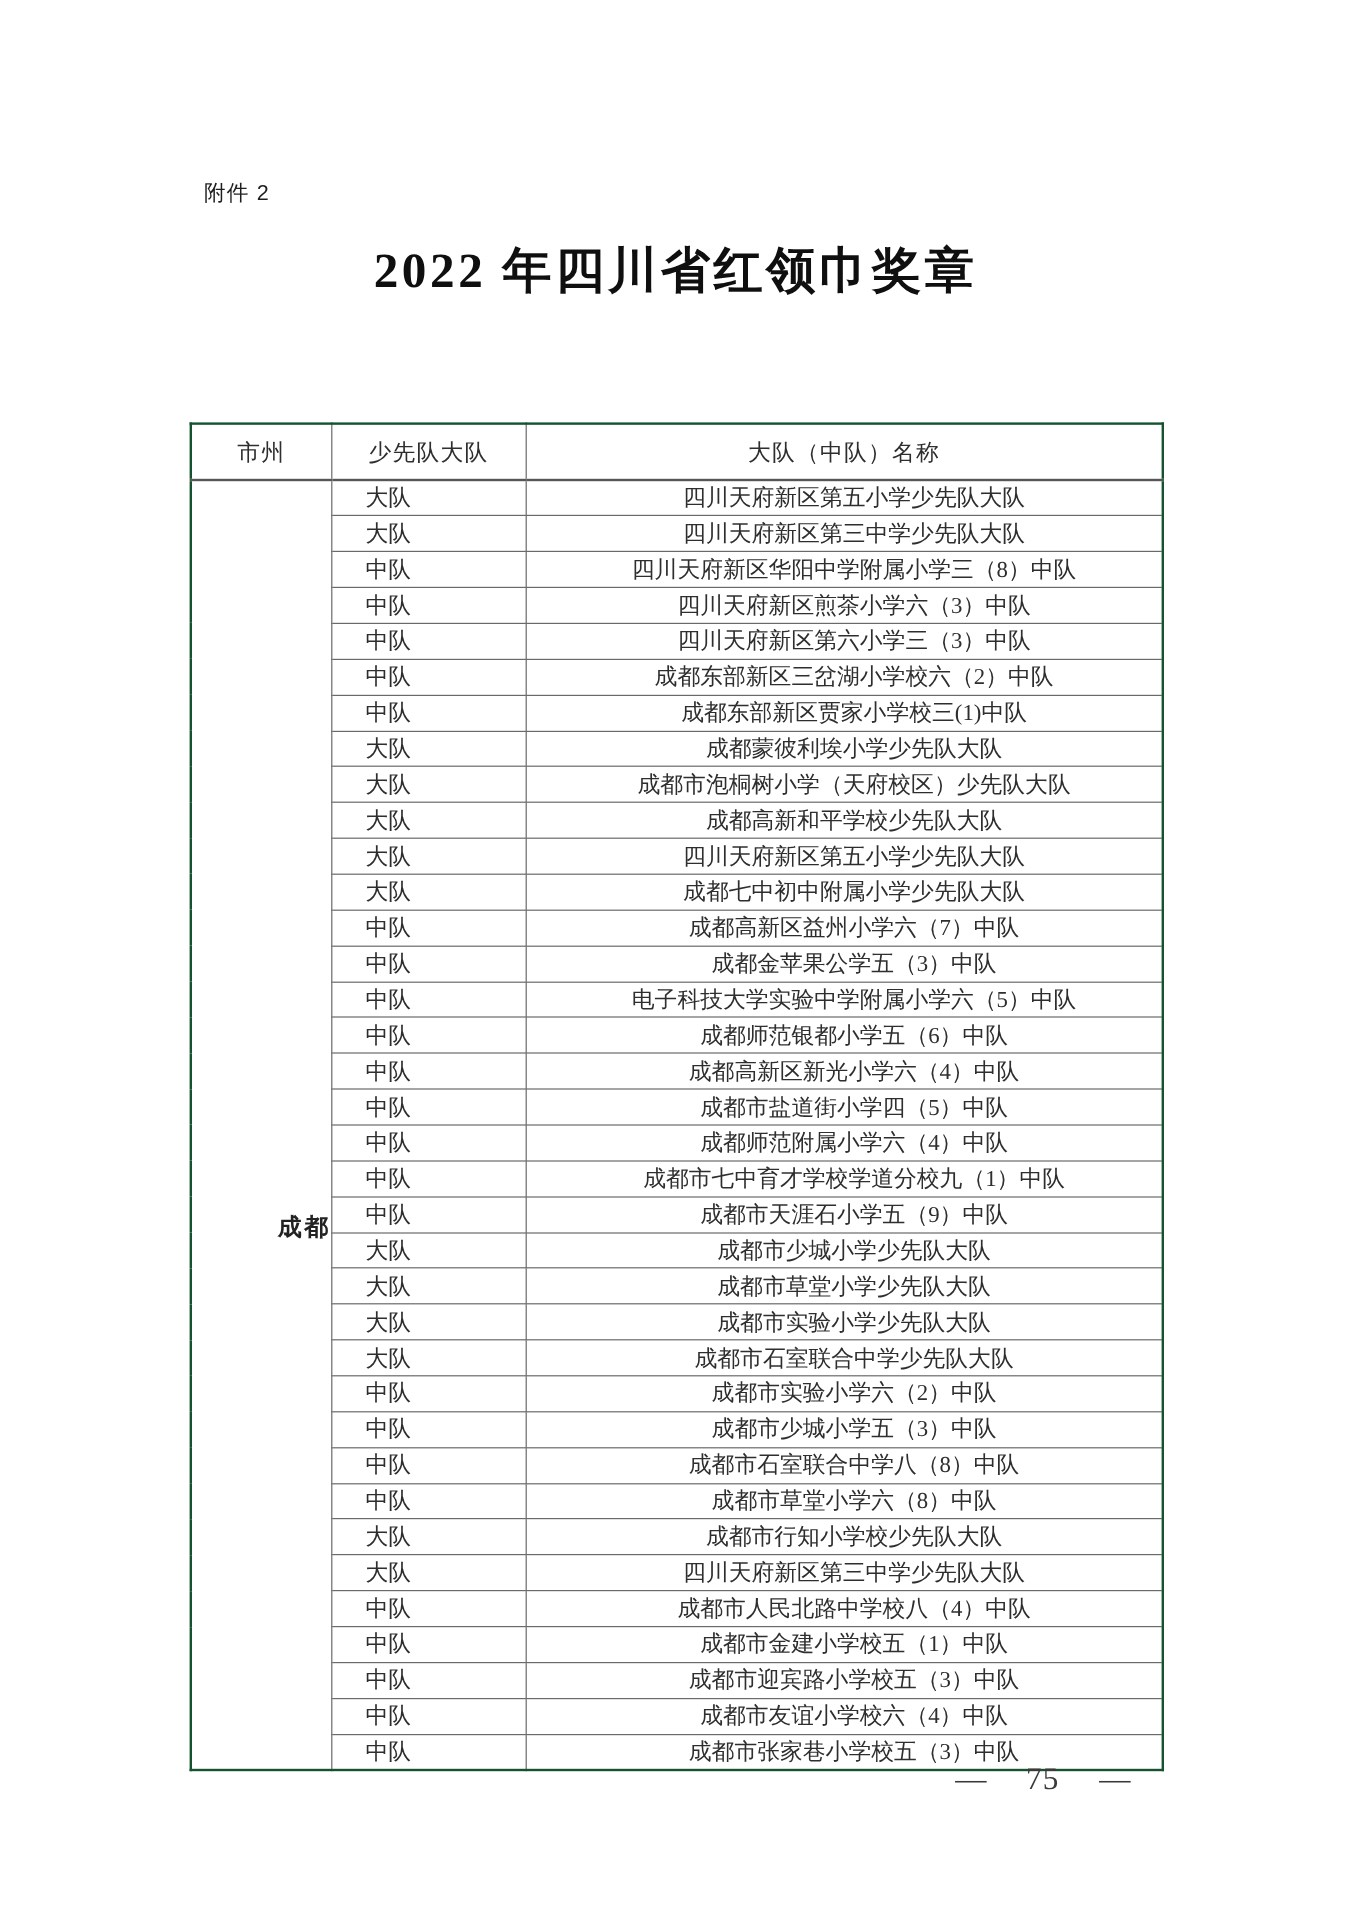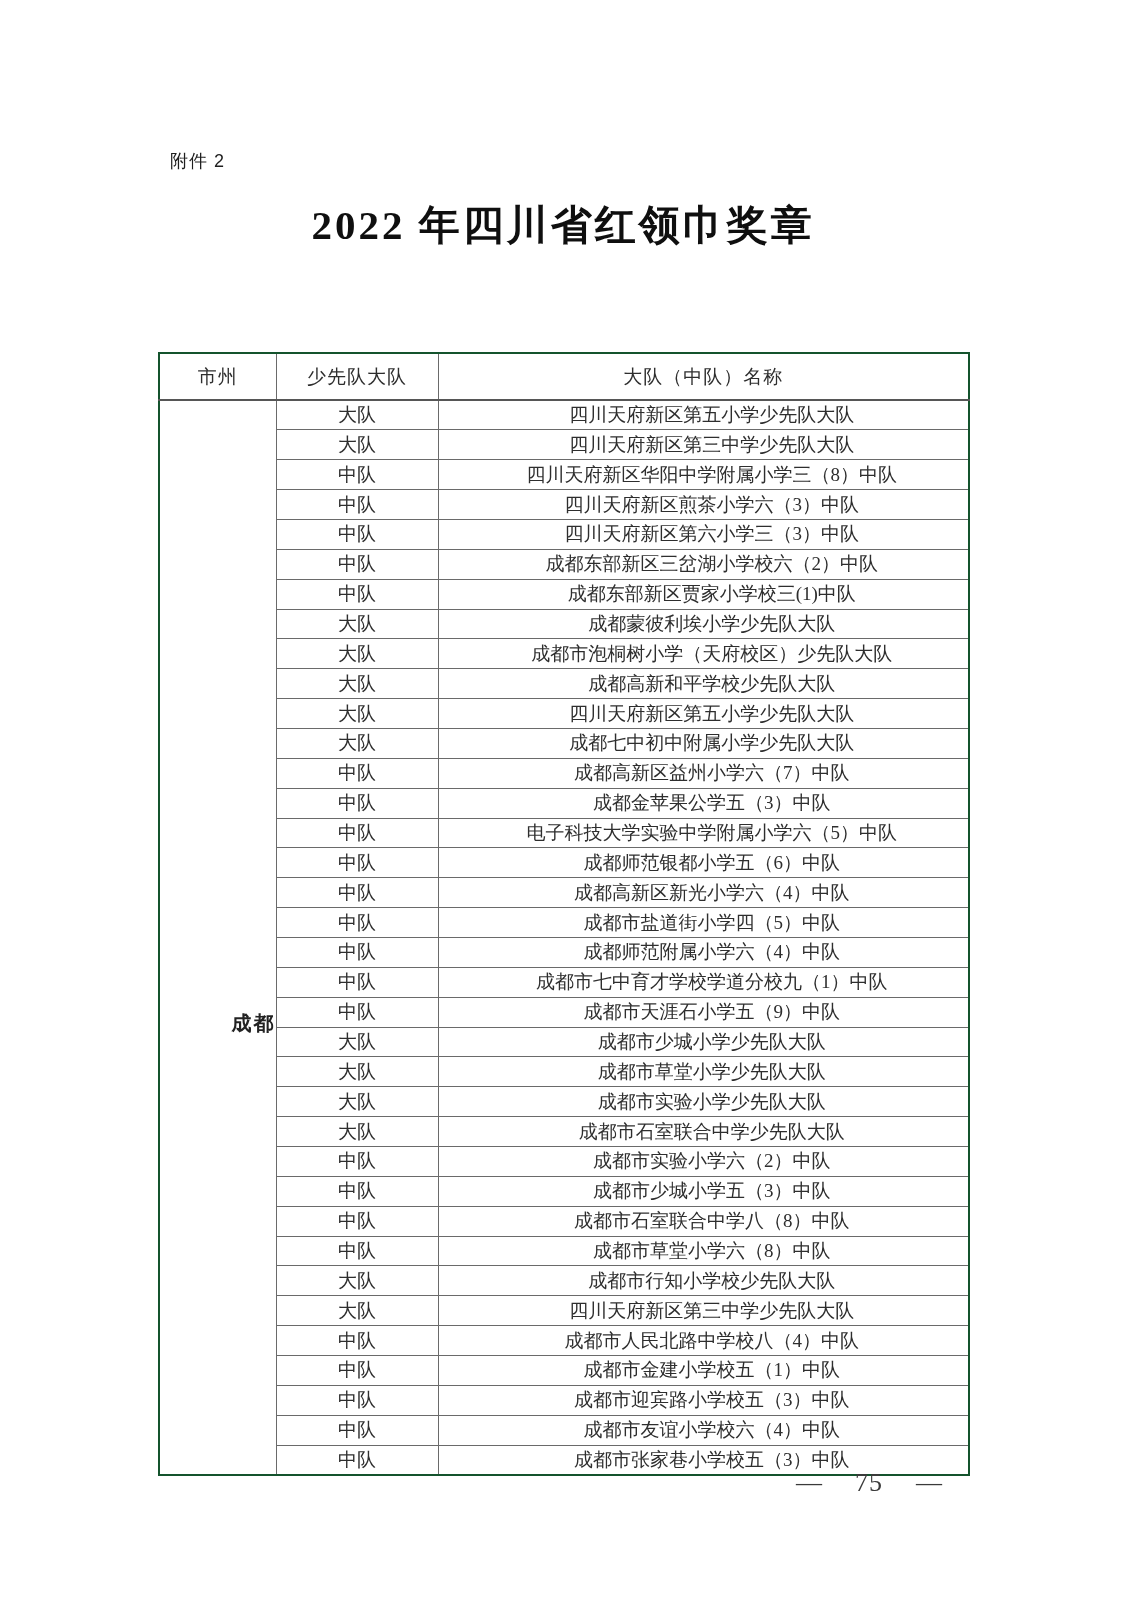--- a/index.html
+++ b/index.html
@@ -85,21 +85,21 @@
     right: 0;
     top: 58%;
     transform: translateY(-50%);
     text-align: right;
     font-weight: bold;
     font-size: 20px;
     letter-spacing: 2px;
     color: #222222;
   }
   td.cat-cell {
-    text-align: center;
+    padding-left: 28px;
   }
   td.name-cell {
     text-align: center;
     padding-left: 17px;
   }
   .page-footer {
     position: absolute;
     top: 1468px;
     left: 796px;
     width: 146px;

